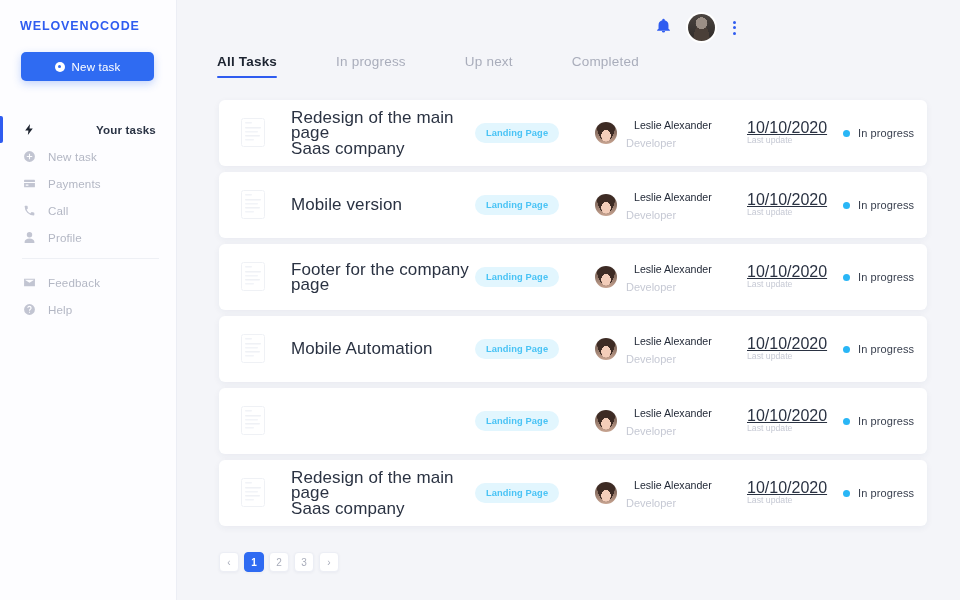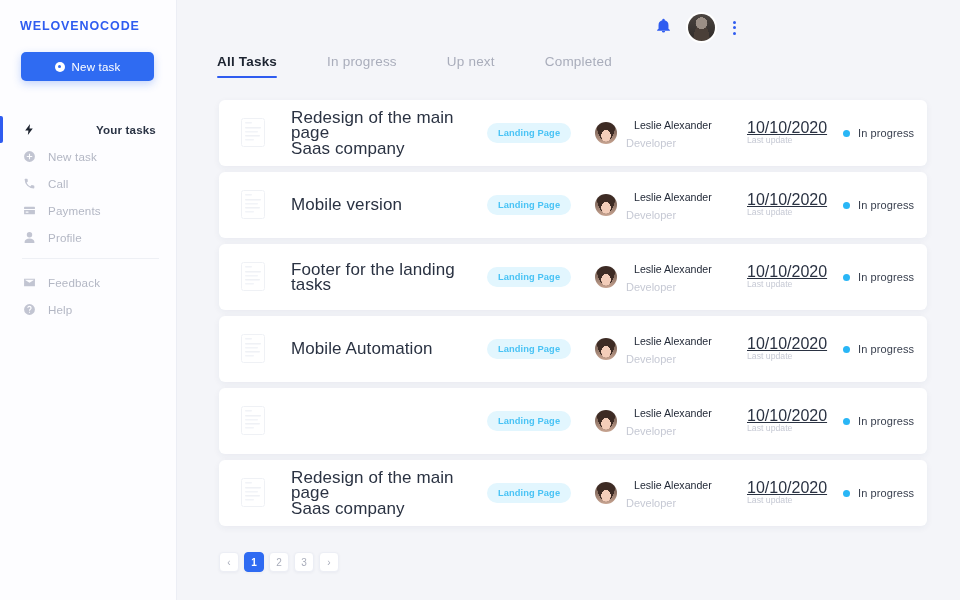--- a/index.html
+++ b/index.html
@@ -88,21 +88,21 @@
                 radial-gradient(ellipse at 50% 95%, #4a3f38 0 42%, transparent 43%),
                 linear-gradient(#4b4440, #2e2a28);
     overflow: hidden; position: relative; cursor: pointer;
     box-shadow: 0 0 0 2px #fff;
   }
   .kebab { display: flex; flex-direction: column; gap: 2.5px; cursor: pointer; padding: 2px; }
   .kebab i { width: 3px; height: 3px; border-radius: 50%; background: #2f5cf0; display: block; }
 
   .tabs {
     position: absolute; left: 40px; top: 54px;
-    display: flex; align-items: flex-end; gap: 8px;
+    display: flex; align-items: flex-end; gap: 17px;
   }
   .tab {
     font-size: 13.5px; color: #a9adbb;
     padding: 0 0 9px 0; margin-right: 42px;
     cursor: pointer; letter-spacing: 0.2px;
     position: relative; white-space: nowrap;
   }
   .tab.active { color: #1d2431; font-weight: 600; }
   .tab.active::after {
     content: ""; position: absolute; left: 0; right: 0; bottom: 0;
@@ -120,21 +120,21 @@
   }
   .doc-icon { position: absolute; left: 22px; top: 18px; opacity: .9; }
   .t-title {
     position: absolute; left: 72px;
     width: 185px;
     font-size: 17px; color: #2a3242; line-height: 15.5px;
     letter-spacing: 0.1px;
   }
   .t-title .l2 { display: block; }
   .badge {
-    position: absolute; left: 268px;
+    position: absolute; left: 256px;
     background: #e2f6fe;
     color: #49c3f5;
     font-size: 9.3px; font-weight: bold;
     padding: 5px 11px; border-radius: 11px;
     letter-spacing: 0.1px; white-space: nowrap;
   }
   .assignee { position: absolute; left: 376px; display: flex; align-items: center; gap: 9px; }
   .avatar-sm {
     width: 22px; height: 22px; border-radius: 50%; flex: 0 0 22px;
     background:
@@ -192,33 +192,33 @@
           <svg width="13" height="13" viewBox="0 0 24 24" fill="currentColor">
               <path d="M12 2a10 10 0 100 20 10 10 0 000-20zm1 11v4h-2v-4H7v-2h4V7h2v4h4v2h-4z"></path>
             </svg>
         </span>
         <span class="txt">New task</span>
       </div>
 
       <div class="nav-item">
         <span class="ico">
           <svg width="13" height="13" viewBox="0 0 24 24" fill="currentColor">
+              <path d="M3 5h18a1 1 0 011 1v3H2V6a1 1 0 011-1zm-1 6h20v7a1 1 0 01-1 1H3a1 1 0 01-1-1v-7zm3 3v2h5v-2H5z"></path>
+            </svg>
+        </span>
+        <span class="txt">Payments</span>
+      </div>
+
+      <div class="nav-item">
+        <span class="ico">
+          <svg width="13" height="13" viewBox="0 0 24 24" fill="currentColor">
               <path d="M6.6 10.8a15 15 0 006.6 6.6l2.2-2.2a1 1 0 011-.25 11 11 0 003.5.56 1 1 0 011 1V20a1 1 0 01-1 1A17 17 0 013 4a1 1 0 011-1h3.5a1 1 0 011 1c0 1.2.2 2.4.56 3.5a1 1 0 01-.25 1l-2.2 2.3z"></path>
             </svg>
         </span>
         <span class="txt">Call</span>
-      </div>
-
-      <div class="nav-item">
-        <span class="ico">
-          <svg width="13" height="13" viewBox="0 0 24 24" fill="currentColor">
-              <path d="M3 5h18a1 1 0 011 1v3H2V6a1 1 0 011-1zm-1 6h20v7a1 1 0 01-1 1H3a1 1 0 01-1-1v-7zm3 3v2h5v-2H5z"></path>
-            </svg>
-        </span>
-        <span class="txt">Payments</span>
       </div>
 
       <div class="nav-item">
         <span class="ico">
           <svg width="13" height="13" viewBox="0 0 24 24" fill="currentColor">
               <path d="M12 12a5 5 0 100-10 5 5 0 000 10zm0 2c-5 0-9 2.7-9 6v2h18v-2c0-3.3-4-6-9-6z"></path>
             </svg>
         </span>
         <span class="txt">Profile</span>
       </div>
@@ -320,21 +320,21 @@
         </div>
         <div class="task-row">
           <span class="doc-icon"><svg width="24" height="29" viewBox="0 0 24 29" fill="none">
               <rect x="0.5" y="0.5" width="23" height="28" rx="2" fill="#ffffff" stroke="#eef0f5"></rect>
               <rect x="4" y="4" width="7" height="1.4" rx="0.7" fill="#f0f2f7"></rect>
               <rect x="4" y="9" width="16" height="1.4" rx="0.7" fill="#eef0f5"></rect>
               <rect x="4" y="13" width="13" height="1.4" rx="0.7" fill="#f1f3f8"></rect>
               <rect x="4" y="17" width="15" height="1.4" rx="0.7" fill="#eef0f5"></rect>
               <rect x="4" y="21" width="9" height="1.4" rx="0.7" fill="#f1f3f8"></rect>
             </svg></span>
-          <div class="t-title"><span>Footer for the landing tasks</span></div>
+          <div class="t-title"><span>Footer for the company page</span></div>
           <span class="badge">Landing Page</span>
           <div class="assignee">
             <span class="avatar-sm"></span>
             <span><span class="a-name">Leslie Alexander</span><br><span class="a-role">Developer</span></span>
           </div>
           <div class="date-col">
             <div class="d-date">10/10/2020</div>
             <div class="d-sub">Last update</div>
           </div>
           <div class="status-col">

